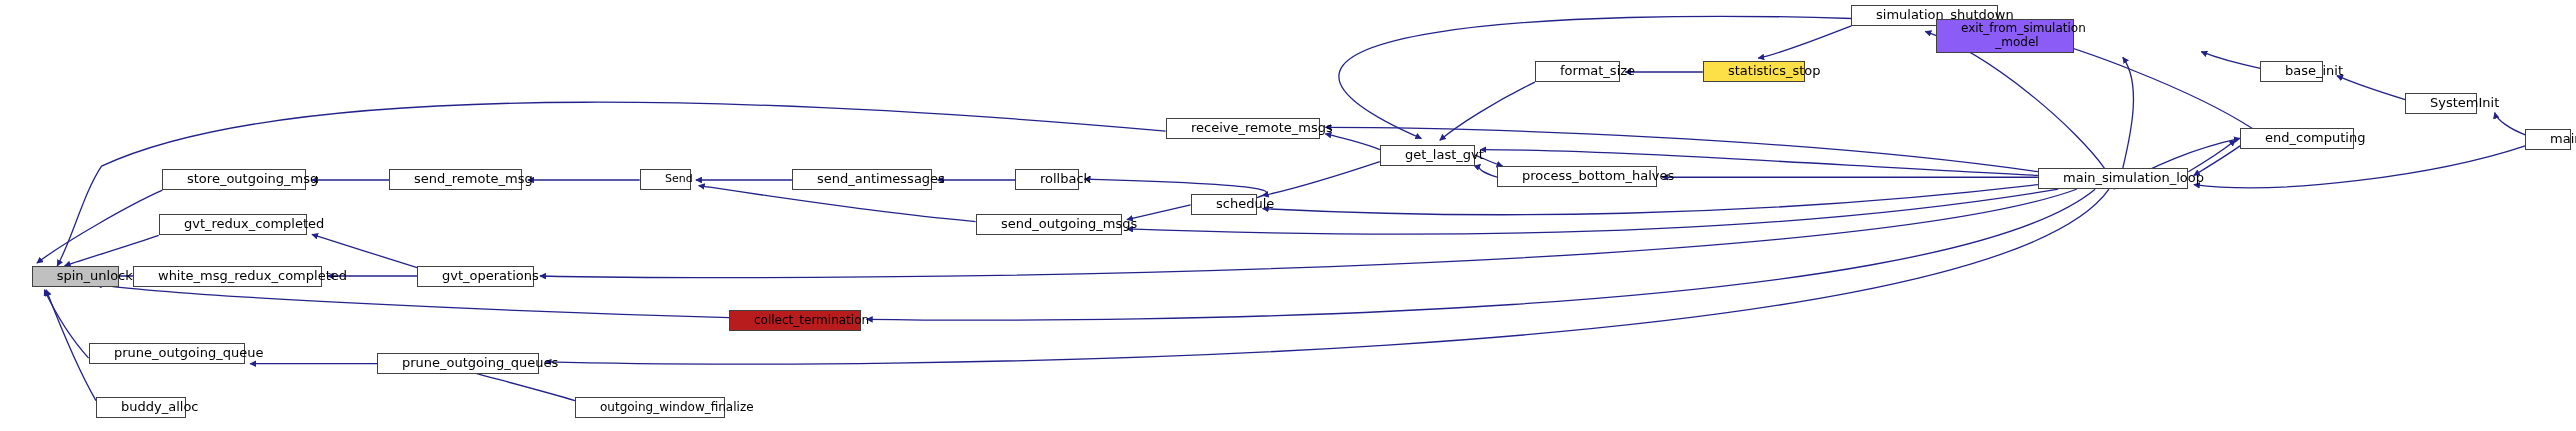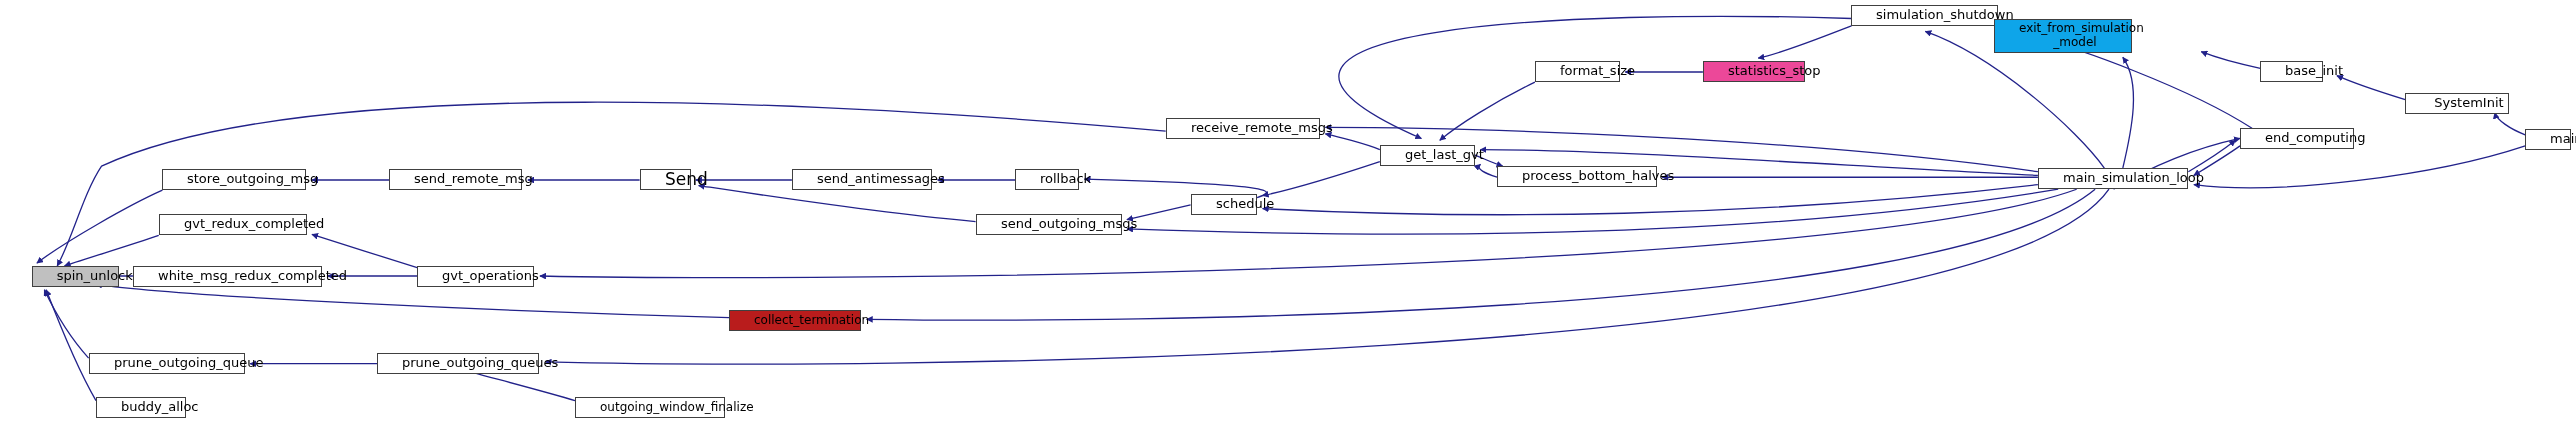--- a/index.html
+++ b/index.html
@@ -101,40 +101,40 @@
         <path d="M2290,205 C2330,180 2380,160 2427,150" marker-end="url(#arrow)"></path>
         <path d="M790,344 C560,338 200,322 104,308" marker-end="url(#arrow)"></path>
         <path d="M2440,139 C2380,100 2250,48 2171,32" marker-end="url(#arrow)"></path>
       </g>
   </svg>
   <div id="node-layer">
       <div class="node current" style="left: 3.7px; top: 266px; width: 87px; height: 21px; font-size: 13px; border-color: rgb(64, 64, 64); background: rgb(192, 192, 192); color: rgb(0, 0, 0);"><span class="lbl">spin_unlock</span></div>
       <div class="node" style="left: 162px; top: 169px; width: 144px; height: 21px; font-size: 13px; border-color: rgb(64, 64, 64); background: rgb(255, 255, 255); color: rgb(0, 0, 0);"><span class="lbl">store_outgoing_msg</span></div>
       <div class="node" style="left: 159px; top: 214px; width: 148px; height: 21px; font-size: 13px; border-color: rgb(64, 64, 64); background: rgb(255, 255, 255); color: rgb(0, 0, 0);"><span class="lbl">gvt_redux_completed</span></div>
       <div class="node" style="left: 133px; top: 266px; width: 189px; height: 21px; font-size: 13px; border-color: rgb(64, 64, 64); background: rgb(255, 255, 255); color: rgb(0, 0, 0);"><span class="lbl">white_msg_redux_completed</span></div>
-      <div class="node" style="left: 89px; top: 353px; width: 156px; height: 21px; font-size: 13px; border-color: rgb(64, 64, 64); background: rgb(255, 255, 255); color: rgb(0, 0, 0);"><span class="lbl">prune_outgoing_queue</span></div>
+      <div class="node" style="left: 89px; top: 343px; width: 156px; height: 21px; font-size: 13px; border-color: rgb(64, 64, 64); background: rgb(255, 255, 255); color: rgb(0, 0, 0);"><span class="lbl">prune_outgoing_queue</span></div>
       <div class="node" style="left: 96px; top: 397px; width: 90px; height: 21px; font-size: 13px; border-color: rgb(64, 64, 64); background: rgb(255, 255, 255); color: rgb(0, 0, 0);"><span class="lbl">buddy_alloc</span></div>
       <div class="node" style="left: 389px; top: 169px; width: 133px; height: 21px; font-size: 13px; border-color: rgb(64, 64, 64); background: rgb(255, 255, 255); color: rgb(0, 0, 0);"><span class="lbl">send_remote_msg</span></div>
       <div class="node" style="left: 417px; top: 266px; width: 117px; height: 21px; font-size: 13px; border-color: rgb(64, 64, 64); background: rgb(255, 255, 255); color: rgb(0, 0, 0);"><span class="lbl">gvt_operations</span></div>
       <div class="node" style="left: 377px; top: 353px; width: 162px; height: 21px; font-size: 13px; border-color: rgb(64, 64, 64); background: rgb(255, 255, 255); color: rgb(0, 0, 0);"><span class="lbl">prune_outgoing_queues</span></div>
       <div class="node" style="left: 575px; top: 397px; width: 150px; height: 21px; font-size: 12px; border-color: rgb(64, 64, 64); background: rgb(255, 255, 255); color: rgb(0, 0, 0);"><span class="lbl">outgoing_window_finalize</span></div>
-      <div class="node" style="left: 640px; top: 169px; width: 51px; height: 21px; font-size: 17px; border-color: rgb(64, 64, 64); background: rgb(255, 255, 255); color: rgb(0, 0, 0);"><span class="lbl">Send</span></div>
+      <div class="node" style="left: 640px; top: 169px; width: 51px; height: 21px; font-size: 11px; border-color: rgb(64, 64, 64); background: rgb(255, 255, 255); color: rgb(0, 0, 0);"><span class="lbl">Send</span></div>
       <div class="node" style="left: 792px; top: 169px; width: 140px; height: 21px; font-size: 13px; border-color: rgb(64, 64, 64); background: rgb(255, 255, 255); color: rgb(0, 0, 0);"><span class="lbl">send_antimessages</span></div>
       <div class="node" style="left: 1015px; top: 169px; width: 64px; height: 21px; font-size: 13px; border-color: rgb(64, 64, 64); background: rgb(255, 255, 255); color: rgb(0, 0, 0);"><span class="lbl">rollback</span></div>
       <div class="node" style="left: 976px; top: 214px; width: 146px; height: 21px; font-size: 13px; border-color: rgb(64, 64, 64); background: rgb(255, 255, 255); color: rgb(0, 0, 0);"><span class="lbl">send_outgoing_msgs</span></div>
       <div class="node" style="left: 729px; top: 310px; width: 132px; height: 21px; font-size: 12px; border-color: rgb(64, 64, 64); background: #b91c1c; color: rgb(0, 0, 0);"><span class="lbl">collect_termination</span></div>
       <div class="node" style="left: 1166px; top: 118px; width: 154px; height: 21px; font-size: 13px; border-color: rgb(64, 64, 64); background: rgb(255, 255, 255); color: rgb(0, 0, 0);"><span class="lbl">receive_remote_msgs</span></div>
       <div class="node" style="left: 1191px; top: 194px; width: 66px; height: 21px; font-size: 13px; border-color: rgb(64, 64, 64); background: rgb(255, 255, 255); color: rgb(0, 0, 0);"><span class="lbl">schedule</span></div>
       <div class="node" style="left: 1380px; top: 145px; width: 95px; height: 21px; font-size: 13px; border-color: rgb(64, 64, 64); background: rgb(255, 255, 255); color: rgb(0, 0, 0);"><span class="lbl">get_last_gvt</span></div>
       <div class="node" style="left: 1497px; top: 166px; width: 160px; height: 21px; font-size: 13px; border-color: rgb(64, 64, 64); background: rgb(255, 255, 255); color: rgb(0, 0, 0);"><span class="lbl">process_bottom_halves</span></div>
       <div class="node" style="left: 1535px; top: 61px; width: 85px; height: 21px; font-size: 13px; border-color: rgb(64, 64, 64); background: rgb(255, 255, 255); color: rgb(0, 0, 0);"><span class="lbl">format_size</span></div>
-      <div class="node" style="left: 1703px; top: 61px; width: 102px; height: 21px; font-size: 13px; border-color: rgb(64, 64, 64); background: #ec4899; color: rgb(0, 0, 0);"><span class="lbl">statistics_stop</span></div>
+      <div class="node" style="left: 1703px; top: 61px; width: 102px; height: 21px; font-size: 13px; border-color: rgb(64, 64, 64); background: #fde047; color: rgb(0, 0, 0);"><span class="lbl">statistics_stop</span></div>
       <div class="node" style="left: 1851px; top: 4.6px; width: 147px; height: 21px; font-size: 13px; border-color: rgb(64, 64, 64); background: rgb(255, 255, 255); color: rgb(0, 0, 0);"><span class="lbl">simulation_shutdown</span></div>
-      <div class="node" style="left: 1994px; top: 18.5px; width: 138px; height: 34px; font-size: 12px; border-color: rgb(64, 64, 64); background: #0ea5e9; color: rgb(0, 0, 0);"><span class="lbl">exit_from_simulation
+      <div class="node" style="left: 1936px; top: 18.5px; width: 138px; height: 34px; font-size: 12px; border-color: rgb(64, 64, 64); background: #8b5cf6; color: rgb(0, 0, 0);"><span class="lbl">exit_from_simulation
 _model</span></div>
       <div class="node" style="left: 2260px; top: 61px; width: 63px; height: 21px; font-size: 13px; border-color: rgb(64, 64, 64); background: rgb(255, 255, 255); color: rgb(0, 0, 0);"><span class="lbl">base_init</span></div>
-      <div class="node" style="left: 2405px; top: 93px; width: 104px; height: 21px; font-size: 13px; border-color: rgb(64, 64, 64); background: rgb(255, 255, 255); color: rgb(0, 0, 0);"><span class="lbl">SystemInit</span></div>
+      <div class="node" style="left: 2405px; top: 93px; width: 72px; height: 21px; font-size: 13px; border-color: rgb(64, 64, 64); background: rgb(255, 255, 255); color: rgb(0, 0, 0);"><span class="lbl">SystemInit</span></div>
       <div class="node" style="left: 2240px; top: 128px; width: 114px; height: 21px; font-size: 13px; border-color: rgb(64, 64, 64); background: rgb(255, 255, 255); color: rgb(0, 0, 0);"><span class="lbl">end_computing</span></div>
       <div class="node" style="left: 2038px; top: 168px; width: 150px; height: 21px; font-size: 13px; border-color: rgb(64, 64, 64); background: rgb(255, 255, 255); color: rgb(0, 0, 0);"><span class="lbl">main_simulation_loop</span></div>
       <div class="node" style="left: 2525px; top: 129px; width: 46px; height: 21px; font-size: 13px; border-color: rgb(64, 64, 64); background: rgb(255, 255, 255); color: rgb(0, 0, 0);"><span class="lbl">main</span></div>
     </div>
 </div>
 
 
 </body></html>

